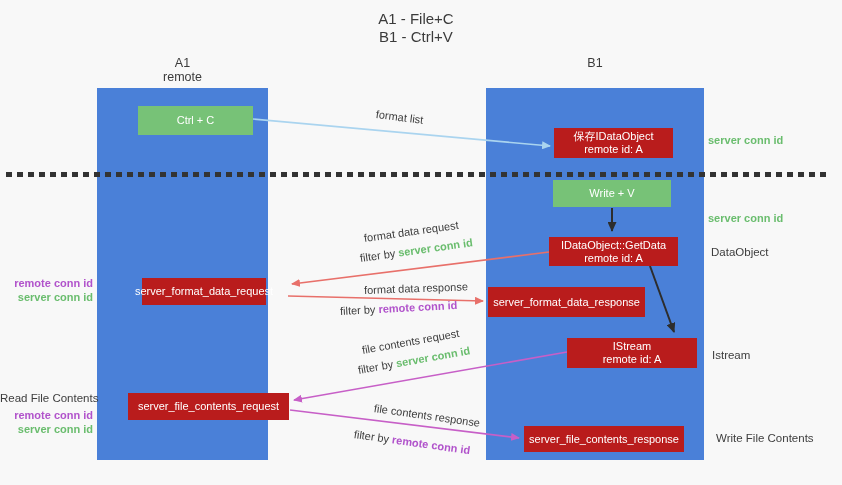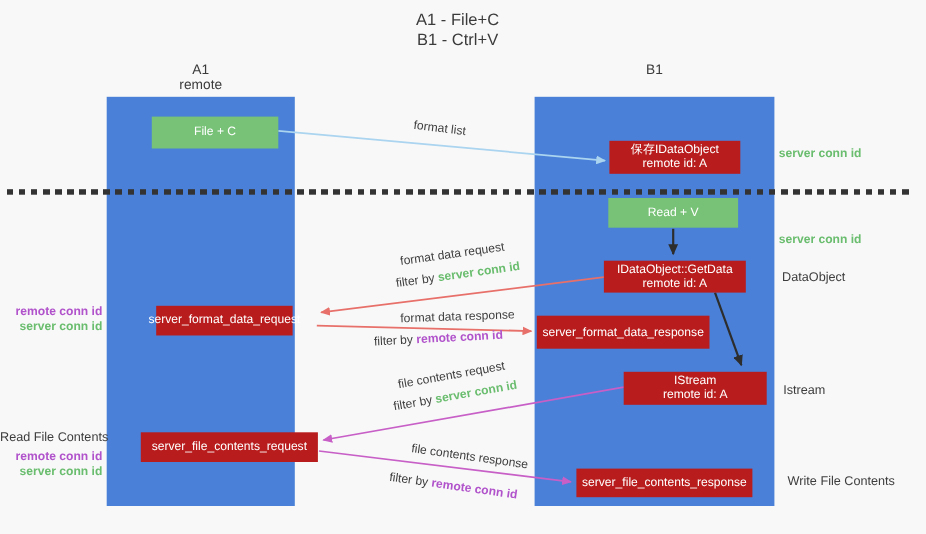--- a/index.html
+++ b/index.html
@@ -95,30 +95,30 @@
     <line x1="253" y1="119" x2="550" y2="146" stroke="#aad4ef" stroke-width="1.6" marker-end="url(#ah-blue)"></line>
     <line x1="612" y1="208" x2="612" y2="231" stroke="#2d2d2d" stroke-width="2" marker-end="url(#ah-black)"></line>
     <line x1="650" y1="266" x2="674" y2="332" stroke="#2d2d2d" stroke-width="2" marker-end="url(#ah-black)"></line>
     <line x1="549" y1="252" x2="292" y2="284" stroke="#e8706a" stroke-width="1.6" marker-end="url(#ah-red)"></line>
     <line x1="288" y1="296" x2="483" y2="301" stroke="#e8706a" stroke-width="1.6" marker-end="url(#ah-red)"></line>
     <line x1="567" y1="352" x2="294" y2="400" stroke="#c75fc7" stroke-width="1.6" marker-end="url(#ah-mag)"></line>
     <line x1="290" y1="410" x2="519" y2="438" stroke="#c75fc7" stroke-width="1.6" marker-end="url(#ah-mag)"></line>
   </svg>
 
   <div class="node green" style="left:138px; top:106px; width:115px; height:29px;">
-    <span>File + C</span>
+    <span>Ctrl + C</span>
   </div>
 
   <div class="node orange" style="left:554px; top:128px; width:119px; height:30px;">
     <span>保存IDataObject</span>
     <span>remote id: A</span>
   </div>
 
   <div class="node green" style="left:553px; top:180px; width:118px; height:27px;">
-    <span>Read + V</span>
+    <span>Write + V</span>
   </div>
 
   <div class="node orange" style="left:549px; top:237px; width:129px; height:29px;">
     <span>IDataObject::GetData</span>
     <span>remote id: A</span>
   </div>
 
   <div class="node orange" style="left:142px; top:278px; width:124px; height:27px;">
     <span>server_format_data_request</span>
   </div>

